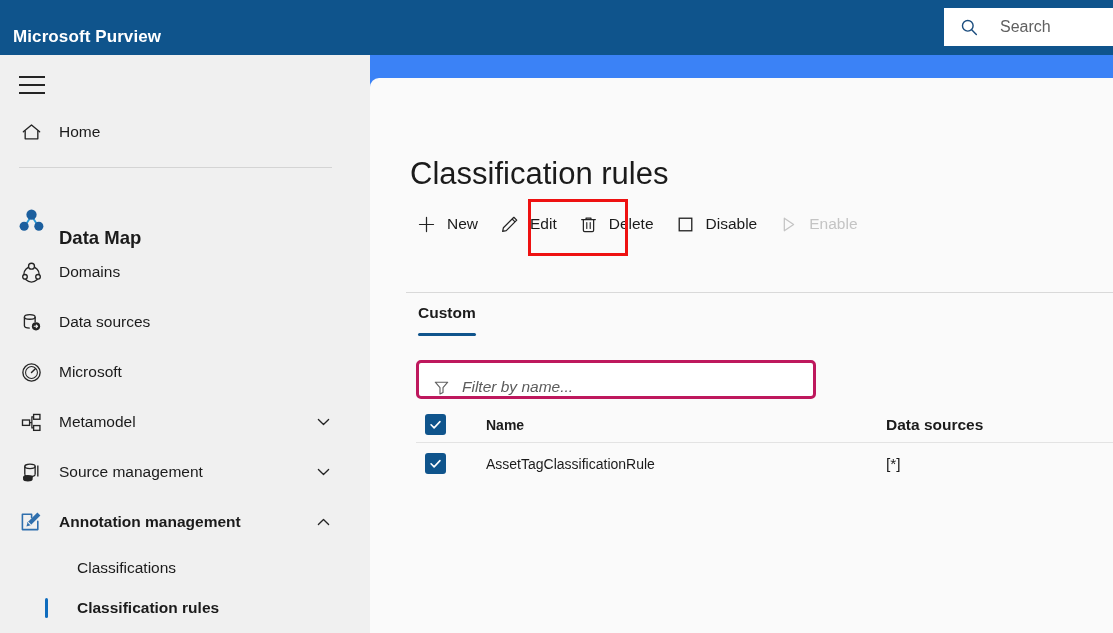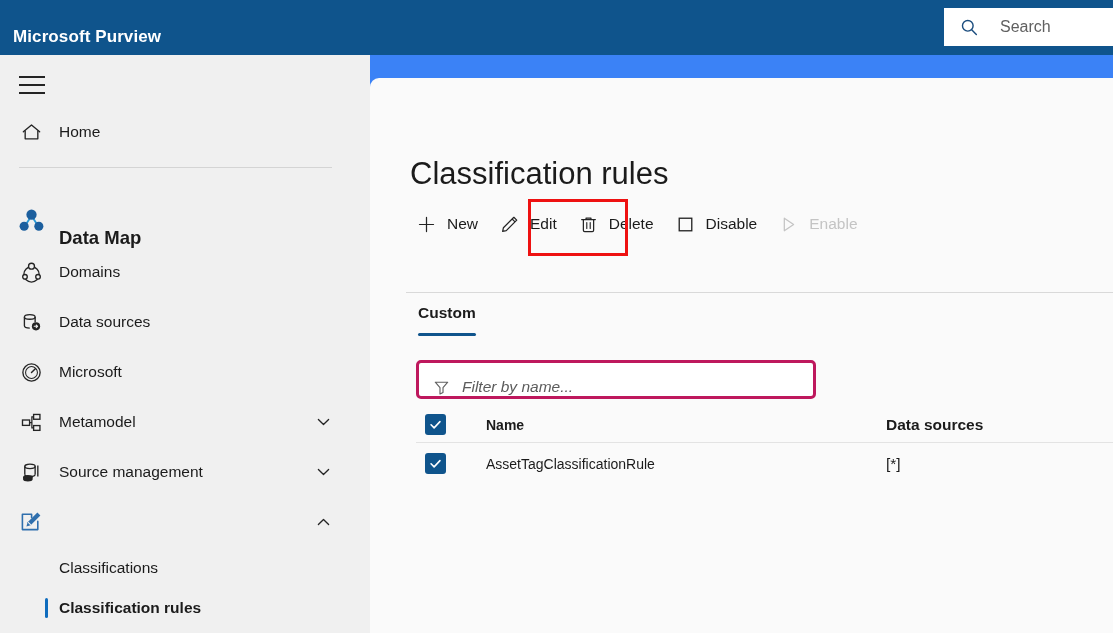--- a/index.html
+++ b/index.html
@@ -88,21 +88,21 @@
   }
   #nav-divider {
     position: absolute; left: 19px; top: 112px;
     width: 313px; height: 1px; background: #d4d4d4;
   }
   .sub-row {
     position: absolute; left: 0; width: 370px; height: 36px;
     display: flex; align-items: center; cursor: pointer;
   }
   .sub-label {
-    margin-left: 59px; font-size: 15.5px; color: #1b1b1b;
+    margin-left: 77px; font-size: 15.5px; color: #1b1b1b;
     white-space: nowrap;
   }
   .sub-label.bold { font-weight: bold; }
   .sel-bar {
     position: absolute; left: 45px; top: 50%;
     transform: translateY(-50%);
     width: 3px; height: 20px; background: #0f6cbd; border-radius: 2px;
   }
 
   
@@ -321,20 +321,21 @@
     </div>
 
     <div class="nav-row" style="top:447px">
       <span class="nav-icon">
         <svg width="24" height="24" viewBox="0 0 24 24">
           <path d="M3.4 4.2h9.2v3.2M3.4 4.2v15.4h15.4v-8.2" fill="none" stroke="#2f6fad" stroke-width="1.6" stroke-linecap="round" stroke-linejoin="round"></path>
           <path d="M18.4 2.4 21.4 5.4 11.6 15.2 7.4 16.4 8.6 12.2Z" fill="#2f6fad"></path>
           <line x1="9" y1="12.1" x2="11.8" y2="14.9" stroke="#f0f0f0" stroke-width="1.1"></line>
         </svg>
       </span>
+      <span class="nav-label bold">Annotation management</span>
       <span class="nav-chev">
         <svg width="17" height="17" viewBox="0 0 18 18">
           <path d="M3.6 11.6 9 6.3l5.4 5.3" fill="none" stroke="#242424" stroke-width="1.4" stroke-linecap="round" stroke-linejoin="round"></path>
         </svg>
       </span>
     </div>
 
     <div class="sub-row" style="top:495px">
       <span class="sub-label">Classifications</span>
     </div>

